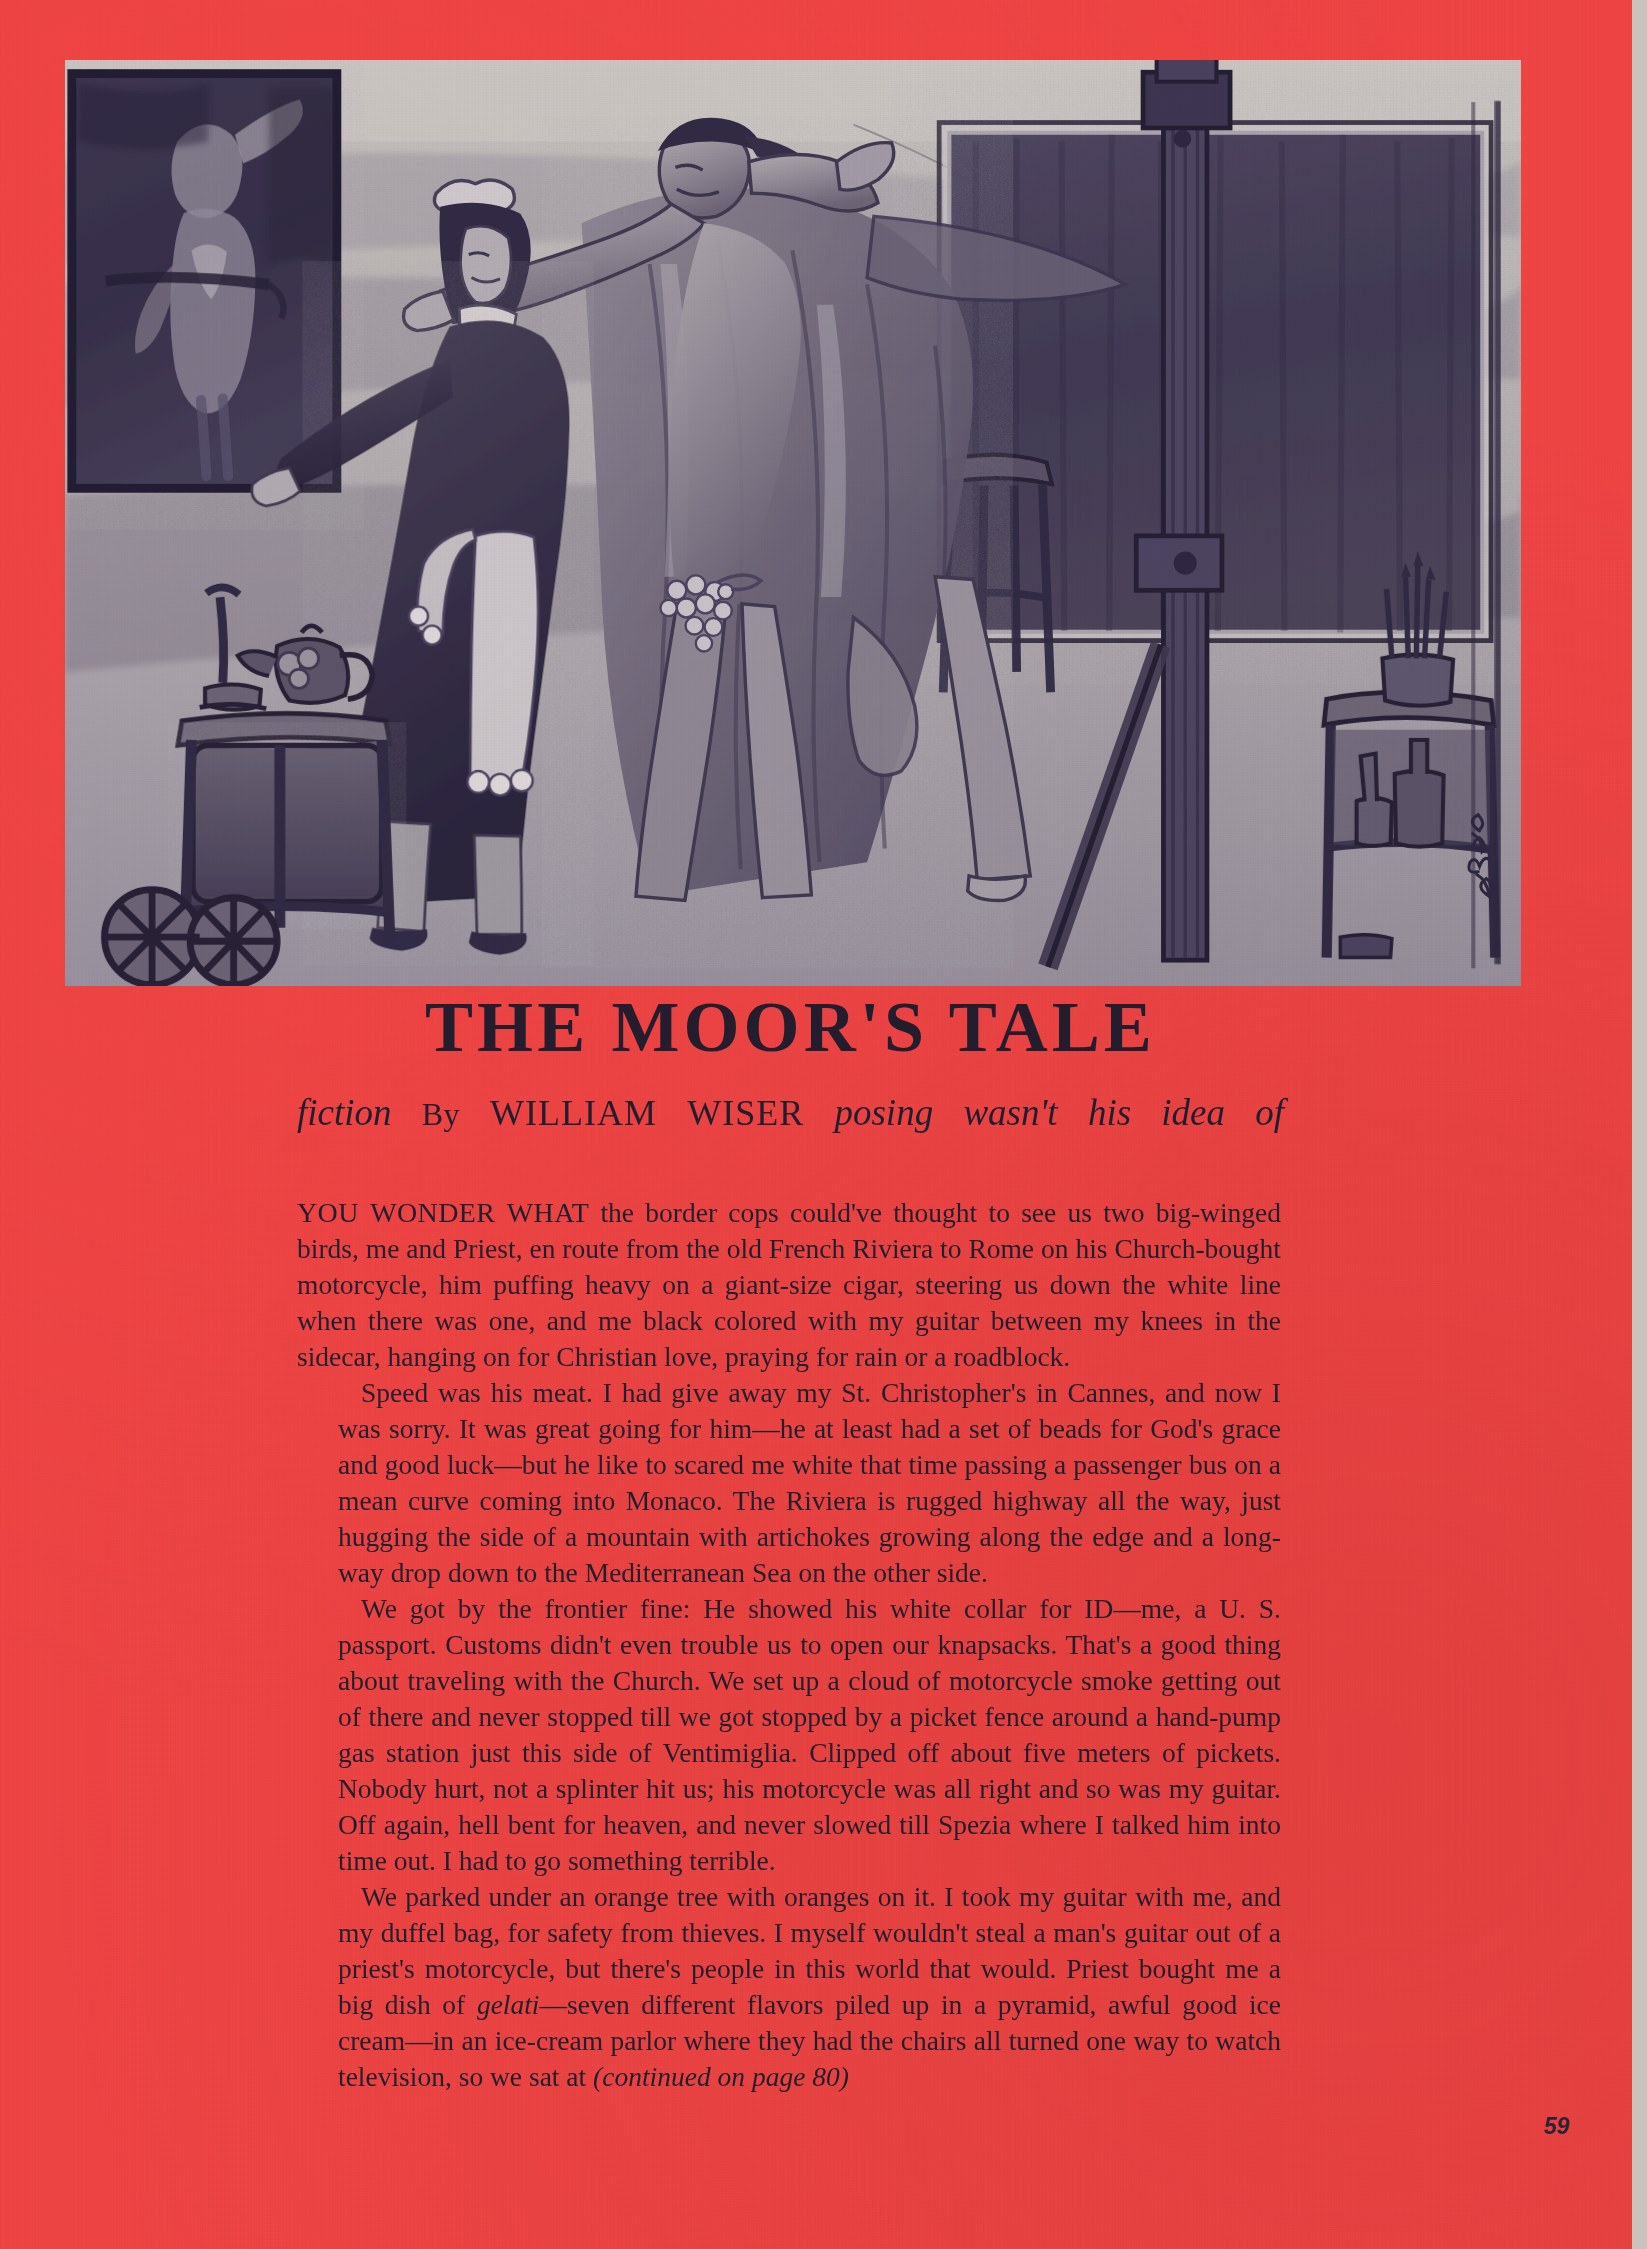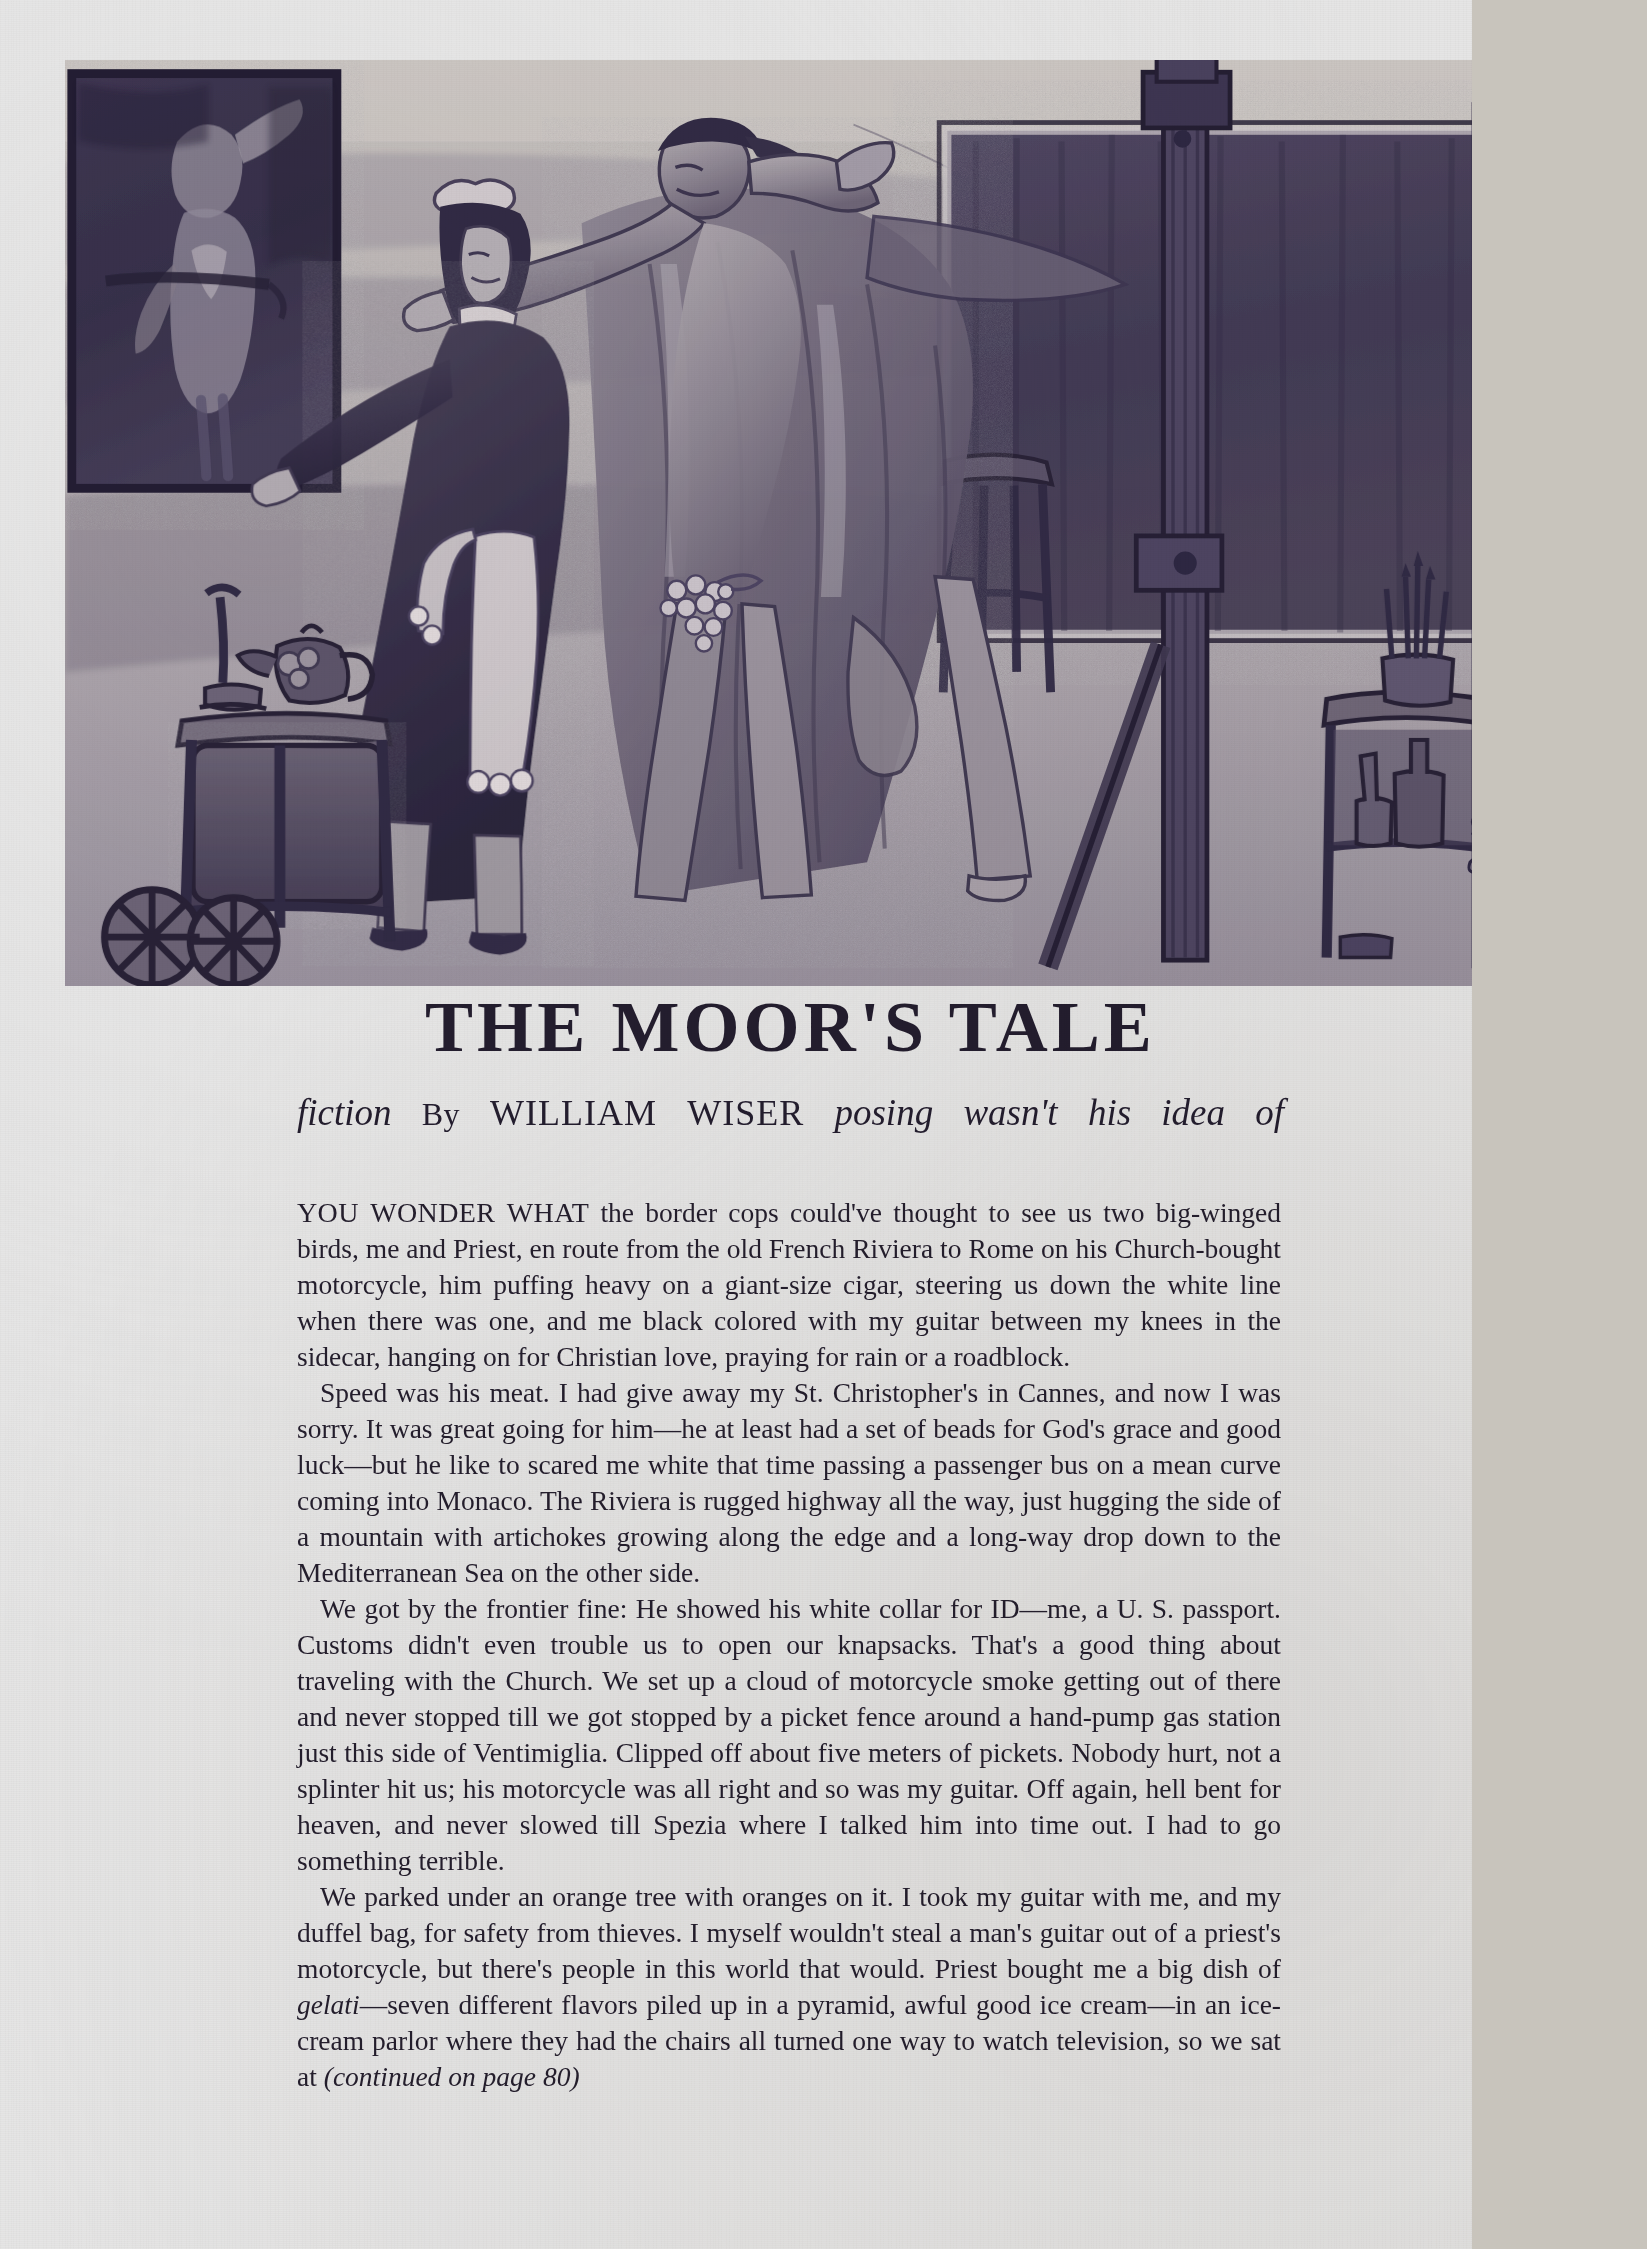--- a/index.html
+++ b/index.html
@@ -3,23 +3,23 @@
 <meta charset="utf-8">
 <title>The Moor's Tale</title>
 <style>
   html, body {
     margin: 0;
     padding: 0;
     background: #c8c4bc;
   }
   .page {
     position: relative;
-    width: 1472px;
+    width: 1632px;
     height: 2250px;
-    background: #e5e5e5;
+    background: #ef4444;
     overflow: hidden;
     font-family: "Liberation Serif", "DejaVu Serif", serif;
     color: #211c2c;
   }
   
   .page::after {
     content: "";
     position: absolute;
     inset: 0;
     pointer-events: none;
@@ -99,21 +99,21 @@
     position: absolute;
     left: 297px;
     top: 1195px;
     width: 984px;
     font-size: 27.5px;
     line-height: 36px;
     text-align: justify;
     color: #241e2d;
   }
   .body p { margin: 0; text-indent: 0; }
-  .body p + p { text-indent: 23px; }
+  .body p + p { text-indent: 23px; margin-left: 41px; }
   .body .smallcaps {
     font-variant: small-caps;
     font-size: 28px;
     letter-spacing: 0.4px;
   }
   .body em { font-style: italic; }
   .cont { font-style: italic; }
 
   .folio {
     position: absolute;

